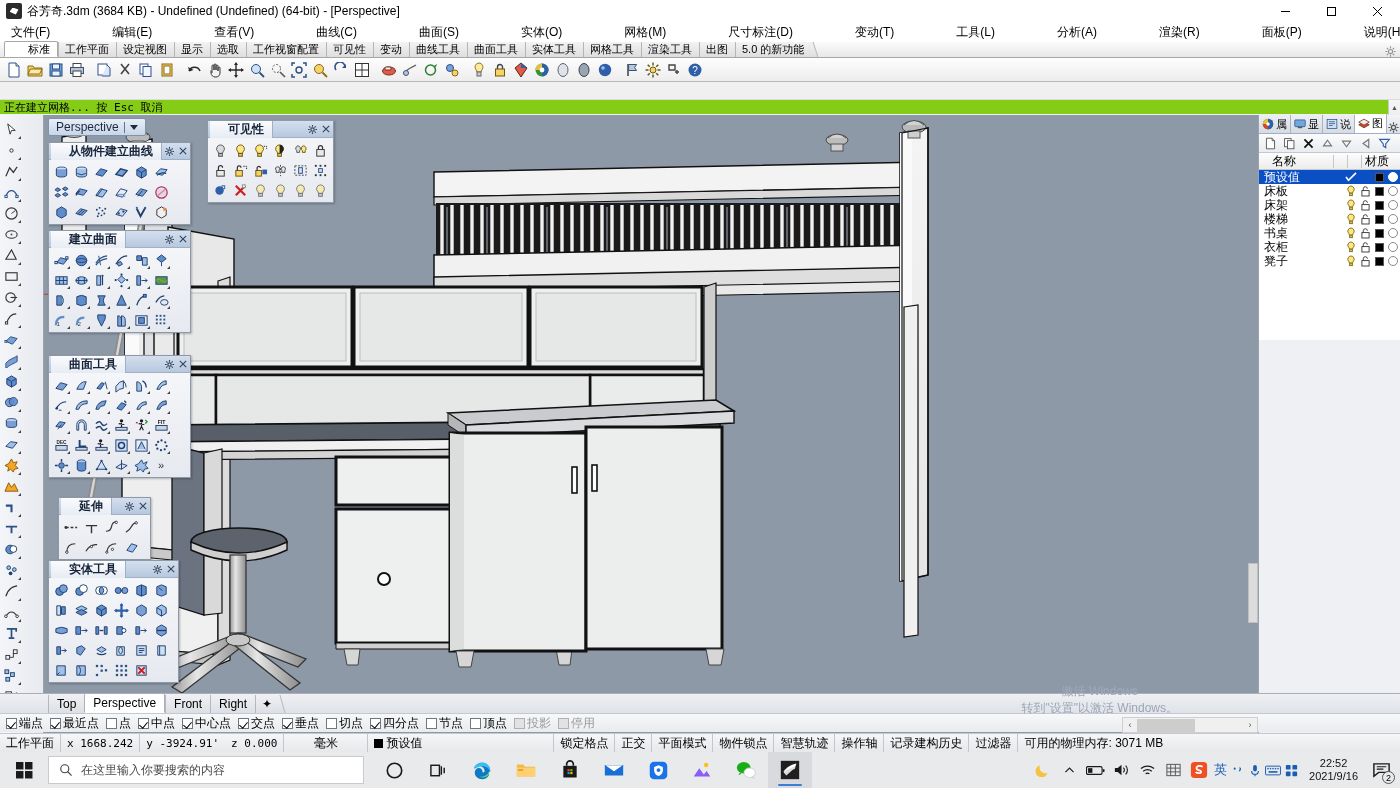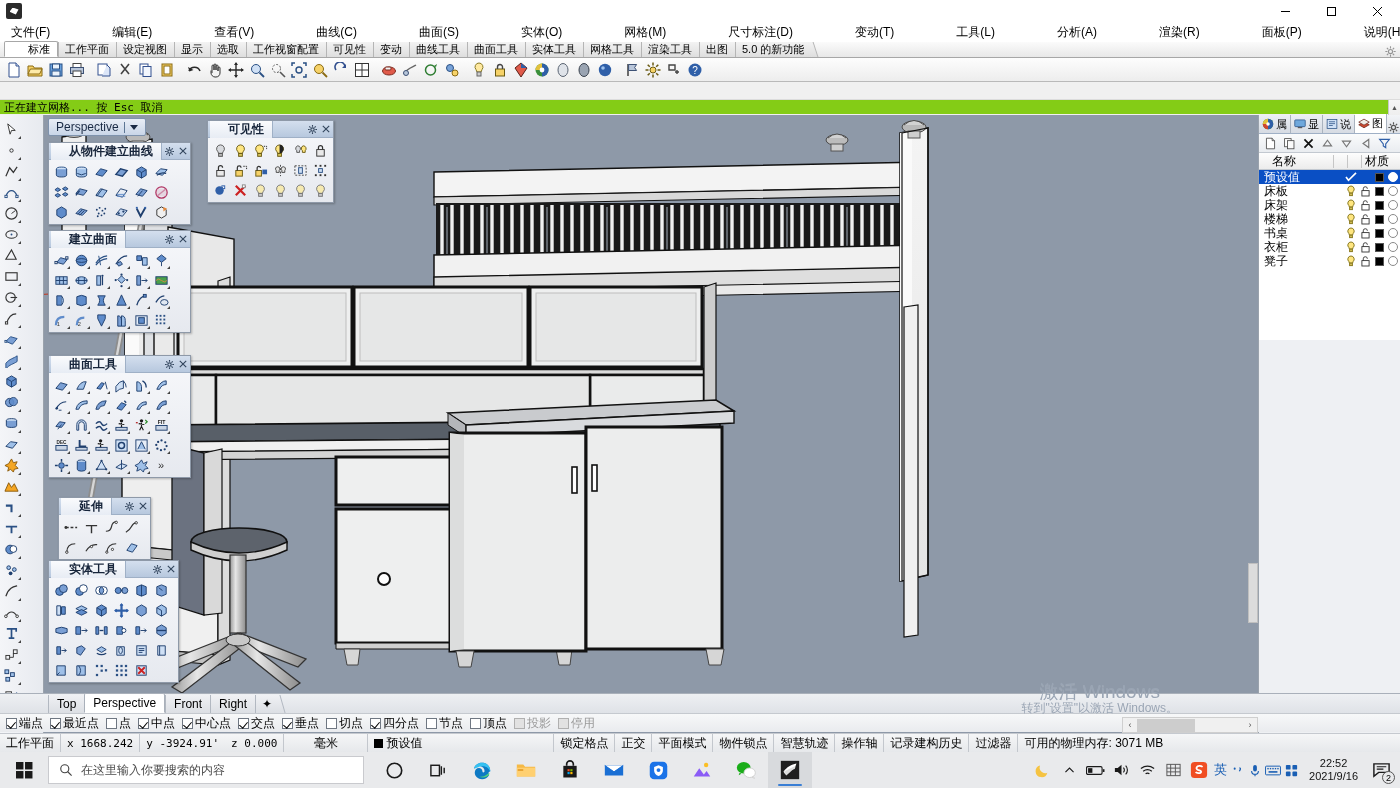--- a/index.html
+++ b/index.html
@@ -124,21 +124,21 @@
     background:linear-gradient(#e9eef6,#c9d6e8);
     border:1px solid #7f93ad;border-radius:2px;
     display:flex;align-items:center;gap:5px;font-size:12px;color:#1a2a44;z-index:5;
   }
   .vp-title .vchev{width:0;height:0;border-left:4px solid transparent;border-right:4px solid transparent;border-top:5px solid #1a2a44;}
   .vp-title .vbar{width:1px;height:11px;background:#5d7694;}
   .watermark{
     position:absolute;right:80px;bottom:16px;color:#9aa5b4;text-align:center;
     font-size:12px;line-height:17px;z-index:2;text-shadow:0 1px 0 rgba(255,255,255,.15);
   }
-  .watermark .wm1{font-size:19px;margin-top:6px;}
+  .watermark .wm1{font-size:12px;margin-top:6px;}
   .vp-hscroll{
     position:absolute;right:0;bottom:0;width:136px;height:16px;z-index:6;
     background:#f0f0f0;border:1px solid #cfcfcf;display:flex;align-items:center;
     justify-content:space-between;font-size:9px;color:#555;
   }
   .vp-hscroll .thumb{position:absolute;left:14px;top:1px;width:58px;height:13px;background:#cdcdcd;}
   .vp-hscroll span{width:14px;text-align:center;z-index:2;}
   .vp-vslot{
     position:absolute;right:0;top:448px;width:10px;height:60px;background:#dcdcdc;border:1px solid #bfbfbf;z-index:6;
   }
@@ -263,20 +263,21 @@
 
   svg{display:block;}
 </style>
 </head>
 <body>
 
 <div class="app">
 
   <div class="titlebar">
     <div class="tb-icon"></div>
+    <div class="tb-title">谷芳奇.3dm (3684 KB) - Undefined (Undefined) (64-bit) - [Perspective]</div>
     <div class="winbtns">
       <div class="winbtn">
         <svg width="11" height="11" viewBox="0 0 11 11">
             <rect x="1" y="5" width="9" height="1" fill="#000"></rect>
           </svg>
       </div>
       <div class="winbtn">
         <svg width="11" height="11" viewBox="0 0 11 11">
             <rect x="1.5" y="1.5" width="8" height="8" fill="none" stroke="#000"></rect>
           </svg>

